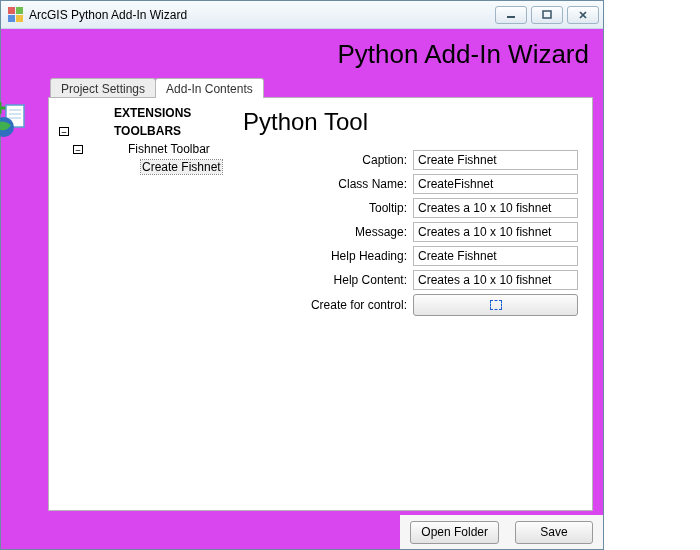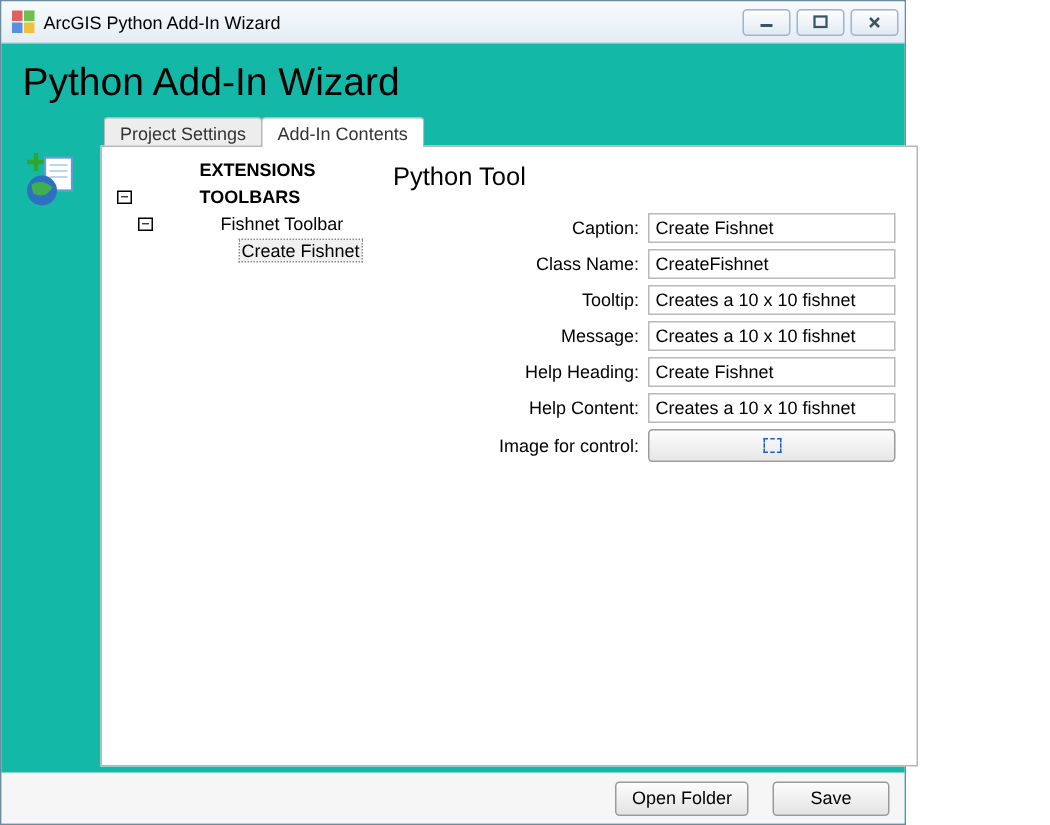--- a/index.html
+++ b/index.html
@@ -42,21 +42,22 @@
     border-radius:3px;
     background:linear-gradient(#fdfefe,#e1eaf2);
     display:flex; align-items:center; justify-content:center;
     color:#425a6c; font-family:Arial;
   }
   .winbtn svg { display:block; }
 
   
   .client {
     flex:1; display:flex; flex-direction:column;
-    background:#14b8a6;
+    background:#d946ef;
+    align-items:flex-end;
   }
   .heading {
     font-size:26px;
     padding:10px 14px 6px 14px;
     color:#000;
     font-weight:400;
   }
   .main-row {
     flex:1;
     display:flex;
@@ -140,21 +141,21 @@
     margin-left:40px;
   }
 
   
   .formcol {
     flex:1;
     padding:10px 14px;
     display:flex; flex-direction:column;
   }
   .formtitle {
-    font-size:17px;
+    font-size:24px;
     margin-bottom:14px;
   }
   .frow {
     display:flex; align-items:center;
     margin-bottom:4px;
   }
   .frow .flabel {
     width:170px;
     text-align:right;
     padding-right:6px;
@@ -308,21 +309,21 @@
             </div>
             <div class="frow">
               <div class="flabel">Help Heading:</div>
               <input type="text" value="Create Fishnet" style="">
             </div>
             <div class="frow">
               <div class="flabel">Help Content:</div>
               <input type="text" value="Creates a 10 x 10 fishnet" style="">
             </div>
             <div class="frow">
-              <div class="flabel">Image for control:</div>
+              <div class="flabel">Create for control:</div>
               <div class="imgbtn">
                 <div class="dotted-square"></div>
               </div>
             </div>
           </div>
 
         </div>
       </div>
     </div>
 

